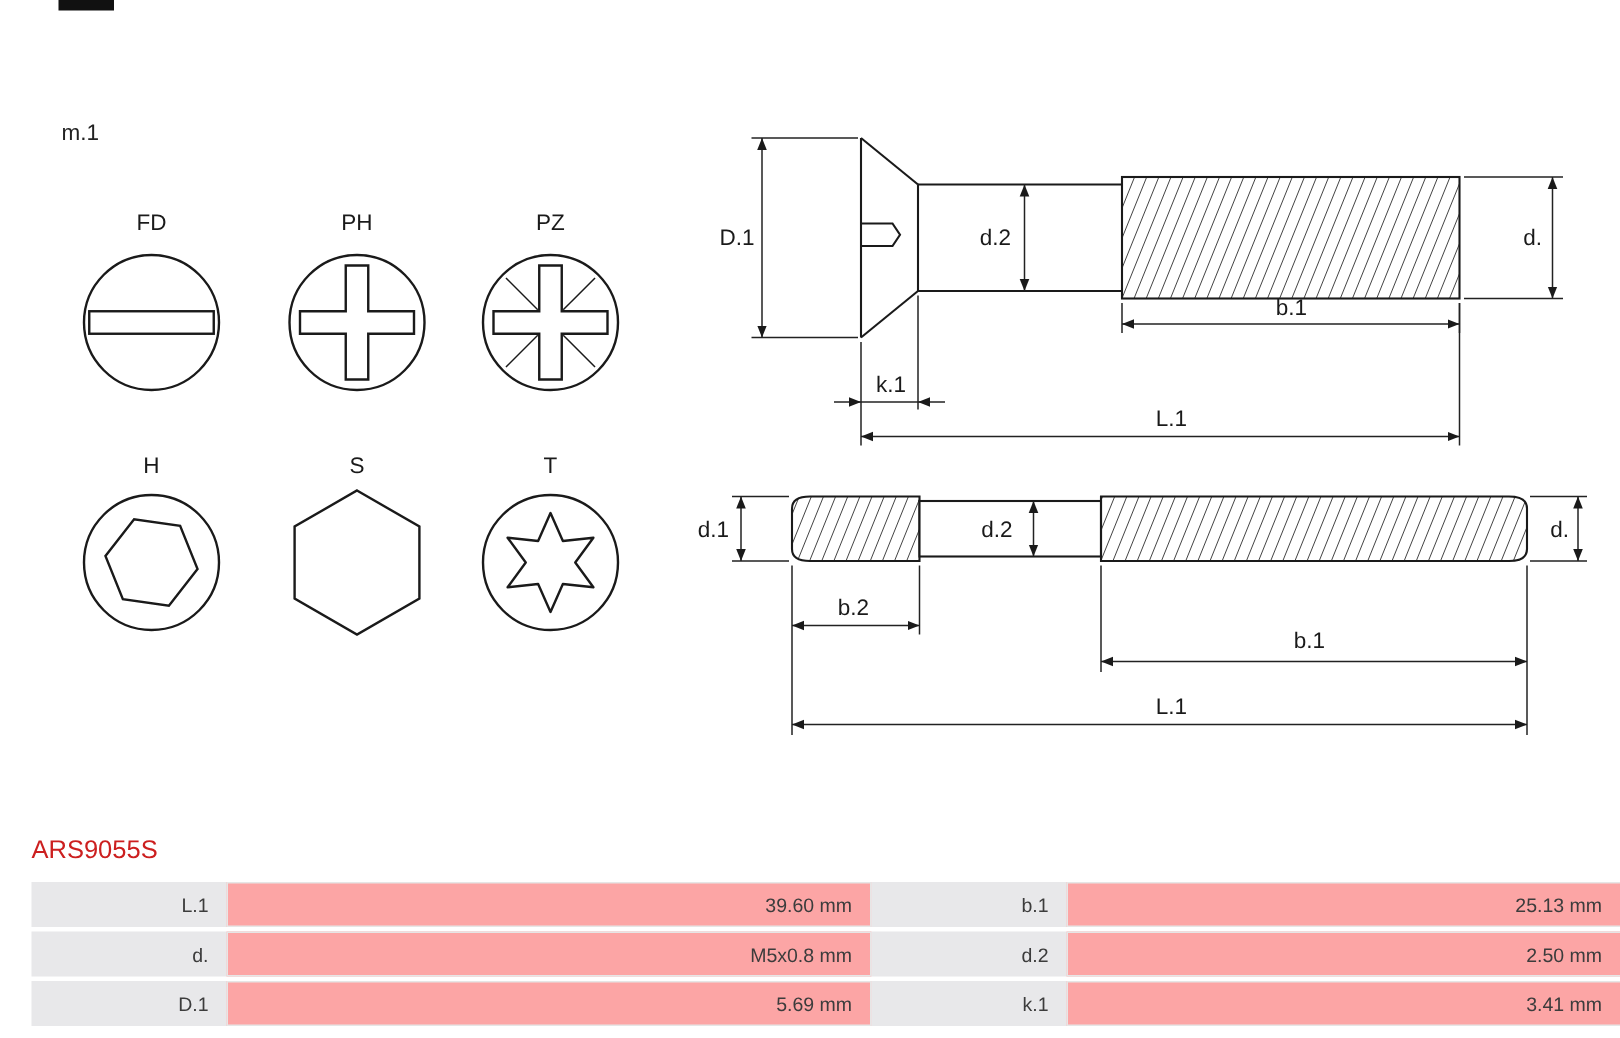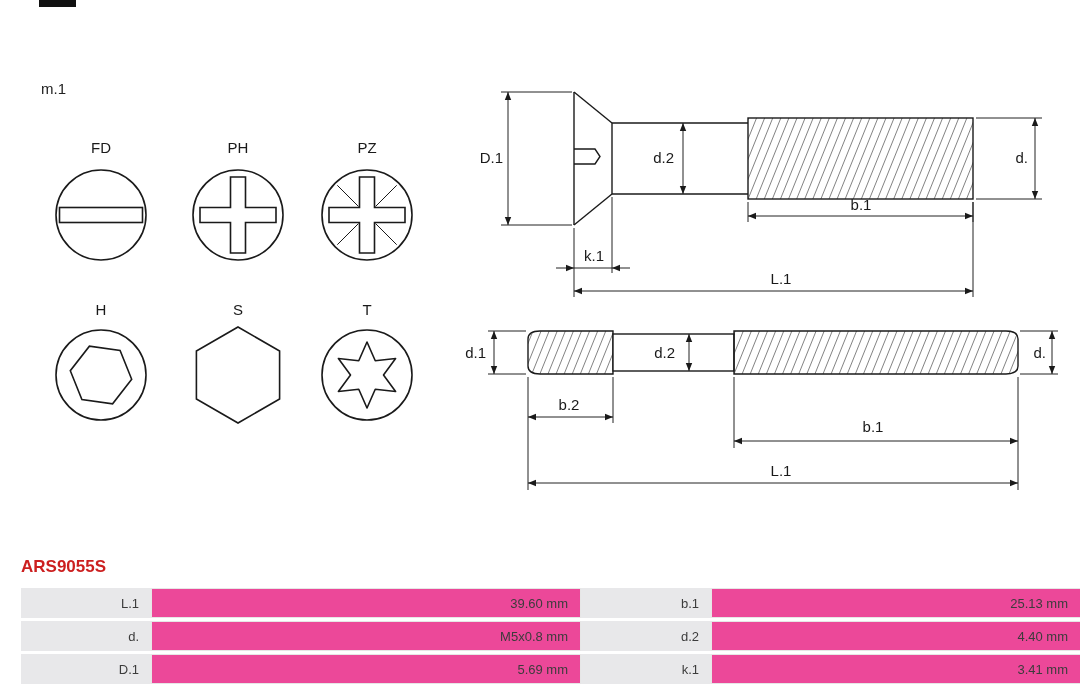--- a/index.html
+++ b/index.html
@@ -8,33 +8,33 @@
     width:1080px; height:692px;
     font-family:"Liberation Sans", sans-serif;
     position:relative; overflow:hidden;
   }
   .page { position:relative; width:1080px; height:692px; background:#fff;margin-left:11px; }
   .logo-fragment { position:absolute; left:28px; top:0; width:37px; height:7px; background:#111; }
   .m1-label { position:absolute; left:30px; top:80px; font-size:15px; color:#222; }
   .drawing-svg { position:absolute; left:0; top:0; }
   .part-number {
     position:absolute; left:10px; top:557px;
-    font-size:17px; font-weight:700; color:#cc1f1f;
+    font-size:17px; font-weight:400; color:#cc1f1f;
   }
   table.spec-table {
     position:absolute; left:10px; top:585px; width:1060px;
     border-collapse:separate; border-spacing:0 3px; table-layout:fixed;
   }
   table.spec-table td {
     height:30px; font-size:13px; color:#3c3c3c;
     text-align:right; vertical-align:middle; padding:0 12px;
     white-space:nowrap; overflow:hidden;
   }
   td.lbl { background:#e8e8ea; }
-  td.val { background:#ec4899; border:1px solid #e6e6e6; }
+  td.val { background:#fca5a5; border:1px solid #e6e6e6; }
   col.c-lbl1 { width:130px; } col.c-val1 { width:430px; }
   col.c-lbl2 { width:130px; } col.c-val2 { width:370px; }
   svg text { font-family:"Liberation Sans", sans-serif; font-size:15px; fill:#1a1a1a; }
 </style>
 </head>
 <body>
 
 <div class="page">
 
   <div class="logo-fragment"></div>
@@ -198,21 +198,21 @@
       <tr>
         <td class="lbl">L.1</td>
         <td class="val">39.60 mm</td>
         <td class="lbl">b.1</td>
         <td class="val">25.13 mm</td>
       </tr>
       <tr>
         <td class="lbl">d.</td>
         <td class="val">M5x0.8 mm</td>
         <td class="lbl">d.2</td>
-        <td class="val">4.40 mm</td>
+        <td class="val">2.50 mm</td>
       </tr>
       <tr>
         <td class="lbl">D.1</td>
         <td class="val">5.69 mm</td>
         <td class="lbl">k.1</td>
         <td class="val">3.41 mm</td>
       </tr>
     </tbody>
   </table>
 

